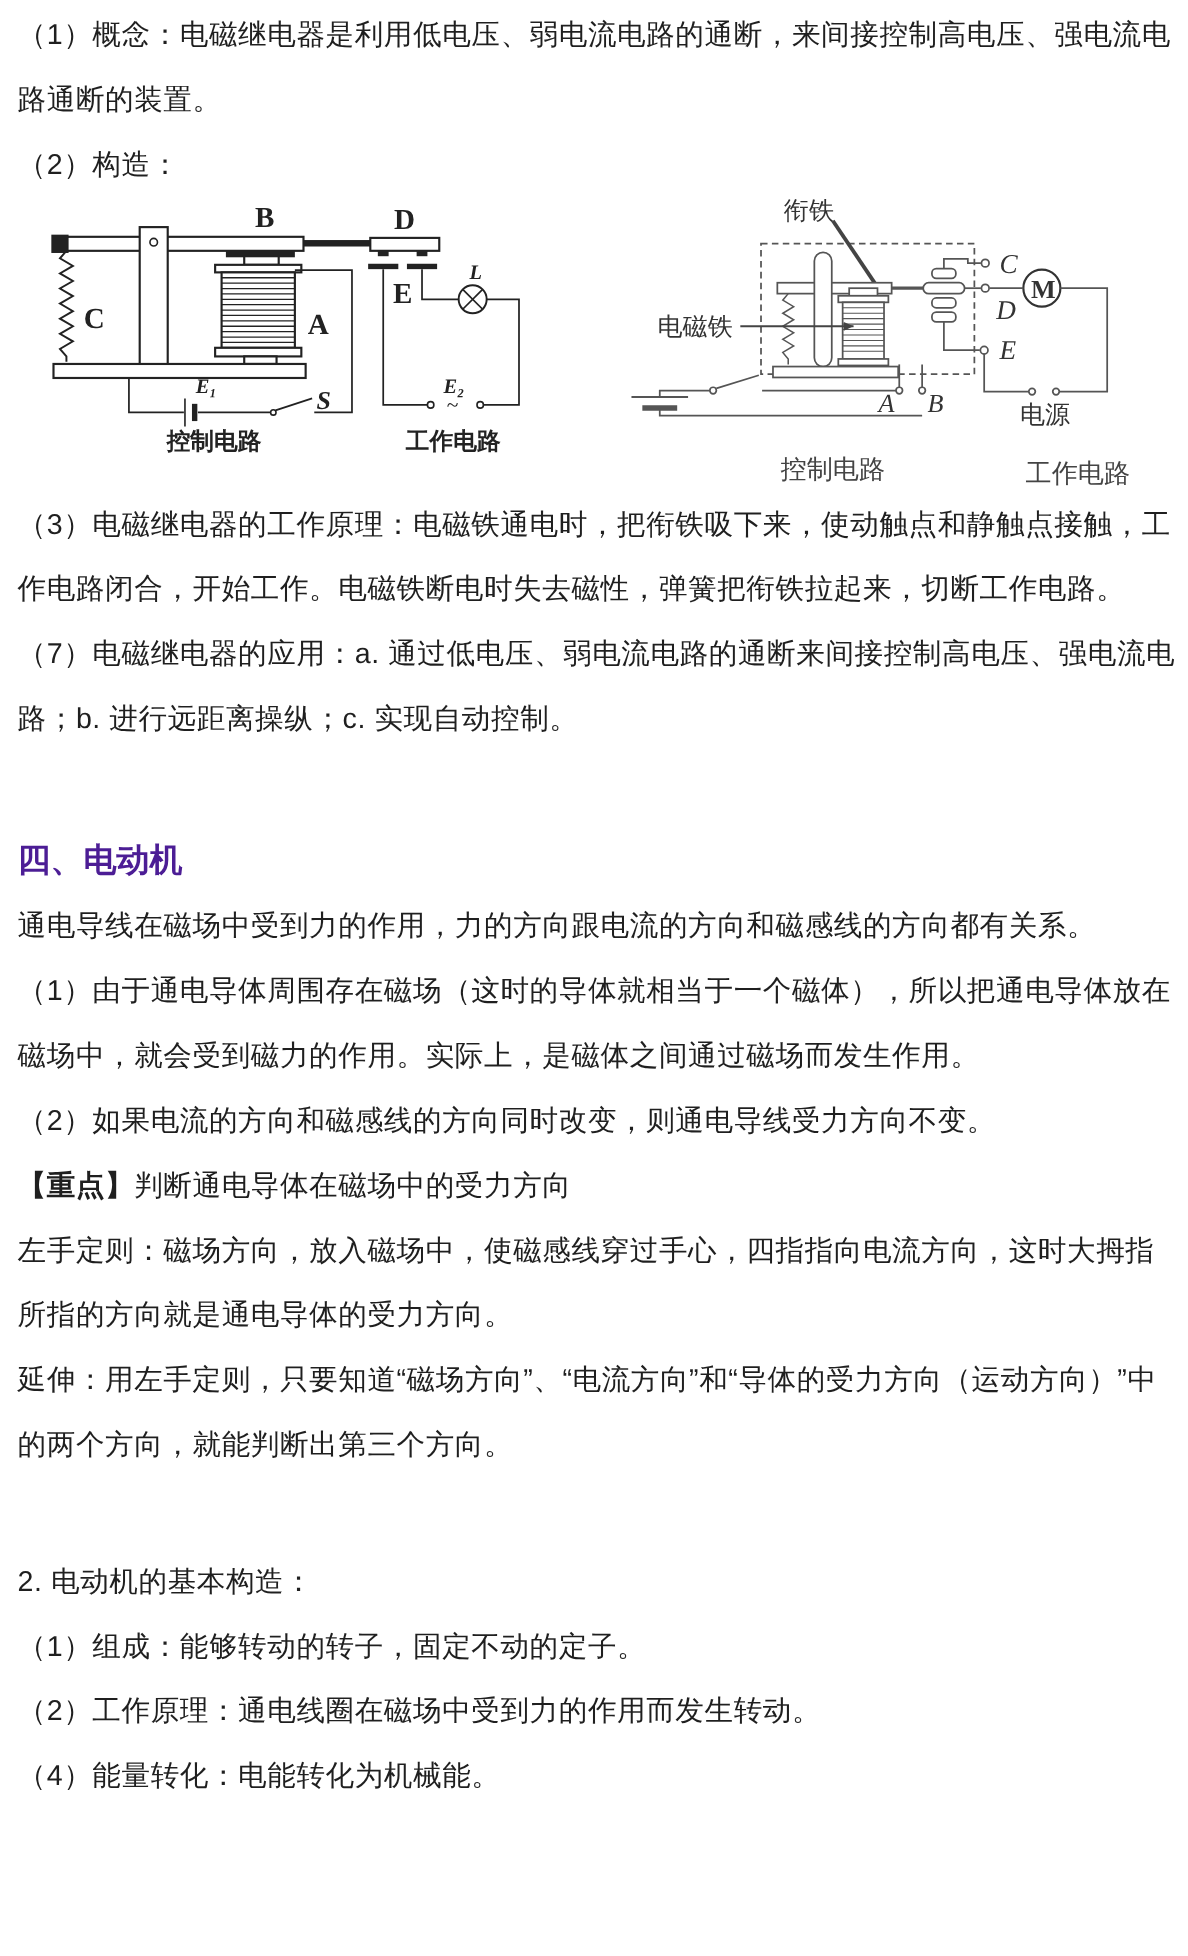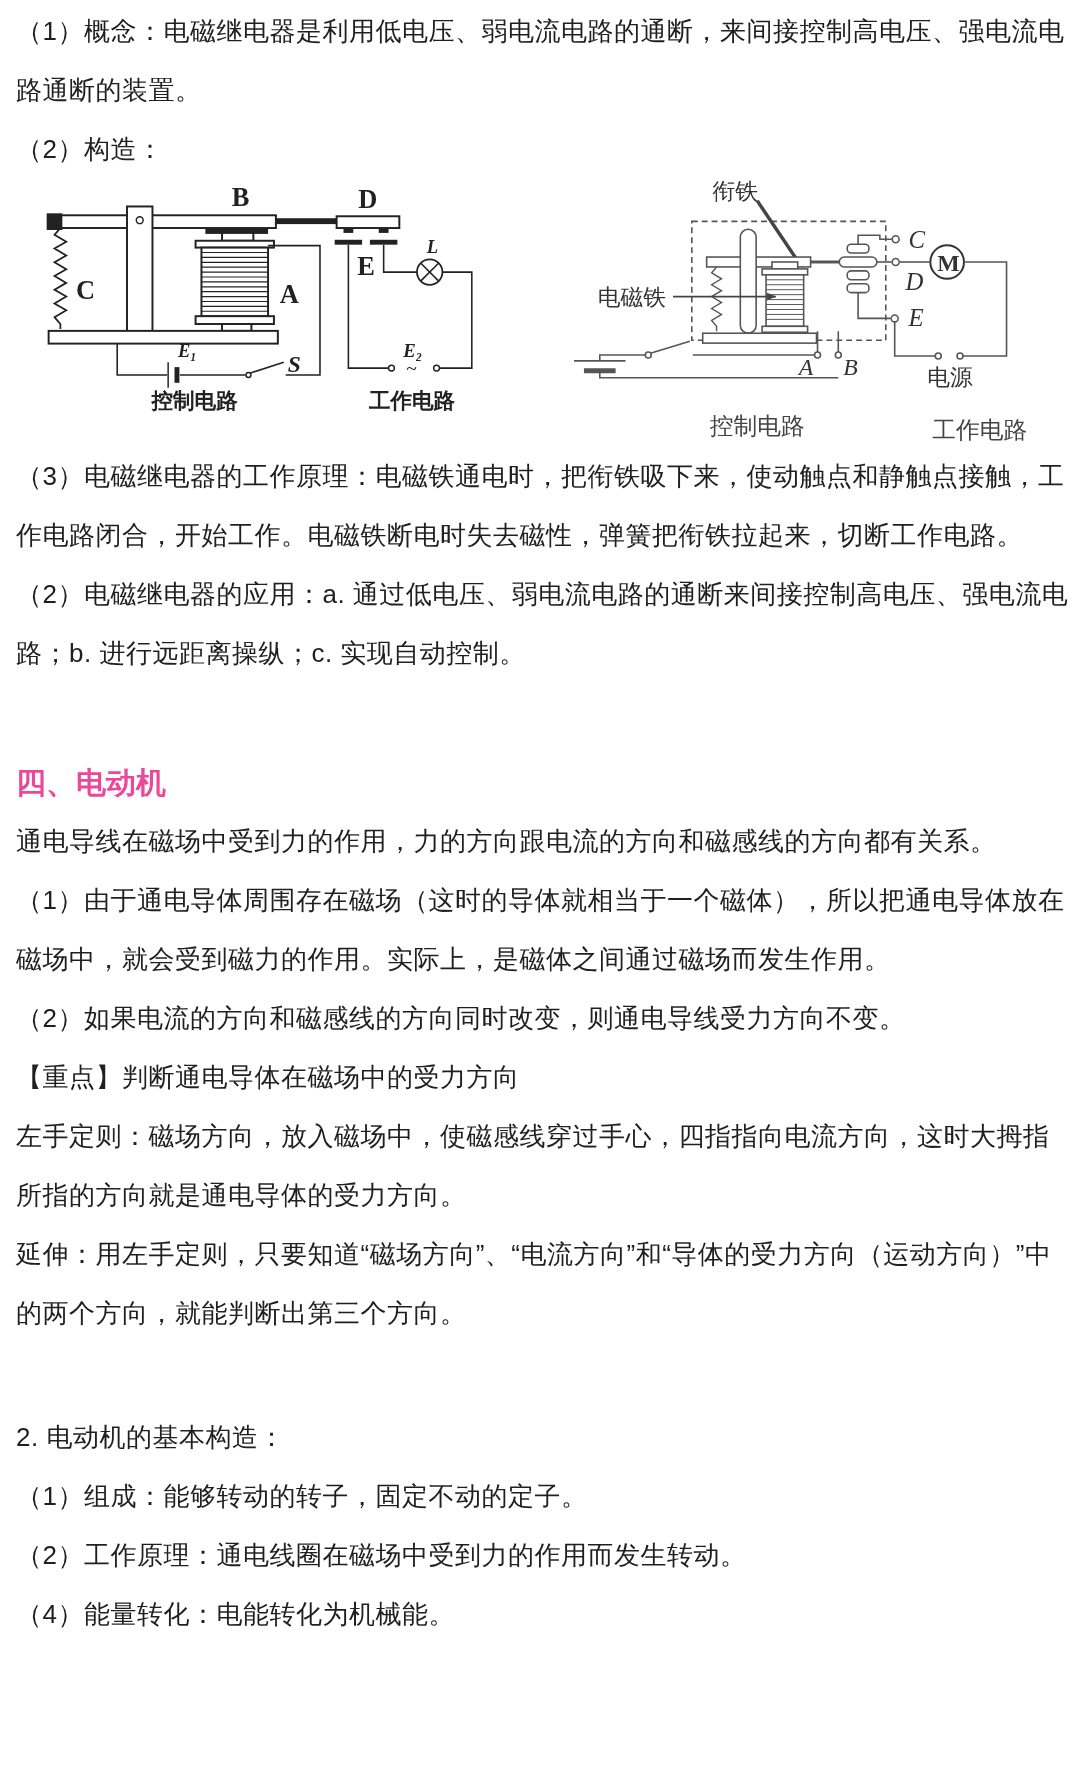--- a/index.html
+++ b/index.html
@@ -7,23 +7,23 @@
     width:1080px;height:1778px;
     background:#ffffff;
     font-family:"Liberation Sans","DejaVu Sans",sans-serif;
     color:#1f1f1f;
     overflow:hidden;
   }
   .doc{padding:2px 10px 0 16px;width:1058px;}
   .ln{font-size:26px;line-height:59px;margin:0;letter-spacing:0.5px;}
   .heading{
     font-size:30px;line-height:59px;margin:70px 0 0 0;
-    font-weight:bold;color:#ec4899;
+    font-weight:bold;color:#4c1d95;
   }
-  .bold{font-weight:normal;}
+  .bold{font-weight:bold;}
   .gap-top{margin-top:65px;}
   .figure-row{position:relative;height:268px;width:1058px;}
   .fig-left{position:absolute;left:5px;top:2px;}
   .fig-right{position:absolute;left:530px;top:-14px;}
   svg{overflow:visible;}
   svg text{font-family:"Liberation Serif","DejaVu Serif",serif;}
   svg text.cjk{font-family:"Liberation Sans","DejaVu Sans",sans-serif;}
 </style>
 </head>
 <body>
@@ -198,21 +198,21 @@
         <text x="255" y="212" font-size="24" font-style="italic">A</text>
         <text x="300" y="212" font-size="24" font-style="italic">B</text>
         <text class="cjk" x="385" y="222" font-size="23">电源</text>
         <text class="cjk" x="165" y="272" font-size="24" fill="#444">控制电路</text>
         <text class="cjk" x="390" y="276" font-size="24" fill="#444">工作电路</text>
       </g>
     </svg>
   </div>
 
   <p class="ln">（3）电磁继电器的工作原理：电磁铁通电时，把衔铁吸下来，使动触点和静触点接触，工作电路闭合，开始工作。电磁铁断电时失去磁性，弹簧把衔铁拉起来，切断工作电路。</p>
-  <p class="ln">（2）电磁继电器的应用：a. 通过低电压、弱电流电路的通断来间接控制高电压、强电流电路；b. 进行远距离操纵；c. 实现自动控制。</p>
+  <p class="ln">（7）电磁继电器的应用：a. 通过低电压、弱电流电路的通断来间接控制高电压、强电流电路；b. 进行远距离操纵；c. 实现自动控制。</p>
 
   <h2 class="heading">四、电动机</h2>
 
   <p class="ln">通电导线在磁场中受到力的作用，力的方向跟电流的方向和磁感线的方向都有关系。</p>
   <p class="ln">（1）由于通电导体周围存在磁场（这时的导体就相当于一个磁体），所以把通电导体放在磁场中，就会受到磁力的作用。实际上，是磁体之间通过磁场而发生作用。</p>
   <p class="ln">（2）如果电流的方向和磁感线的方向同时改变，则通电导线受力方向不变。</p>
   <p class="ln">
     <span class="bold">【重点】</span><span>判断通电导体在磁场中的受力方向</span>
   </p>
   <p class="ln">左手定则：磁场方向，放入磁场中，使磁感线穿过手心，四指指向电流方向，这时大拇指所指的方向就是通电导体的受力方向。</p>

